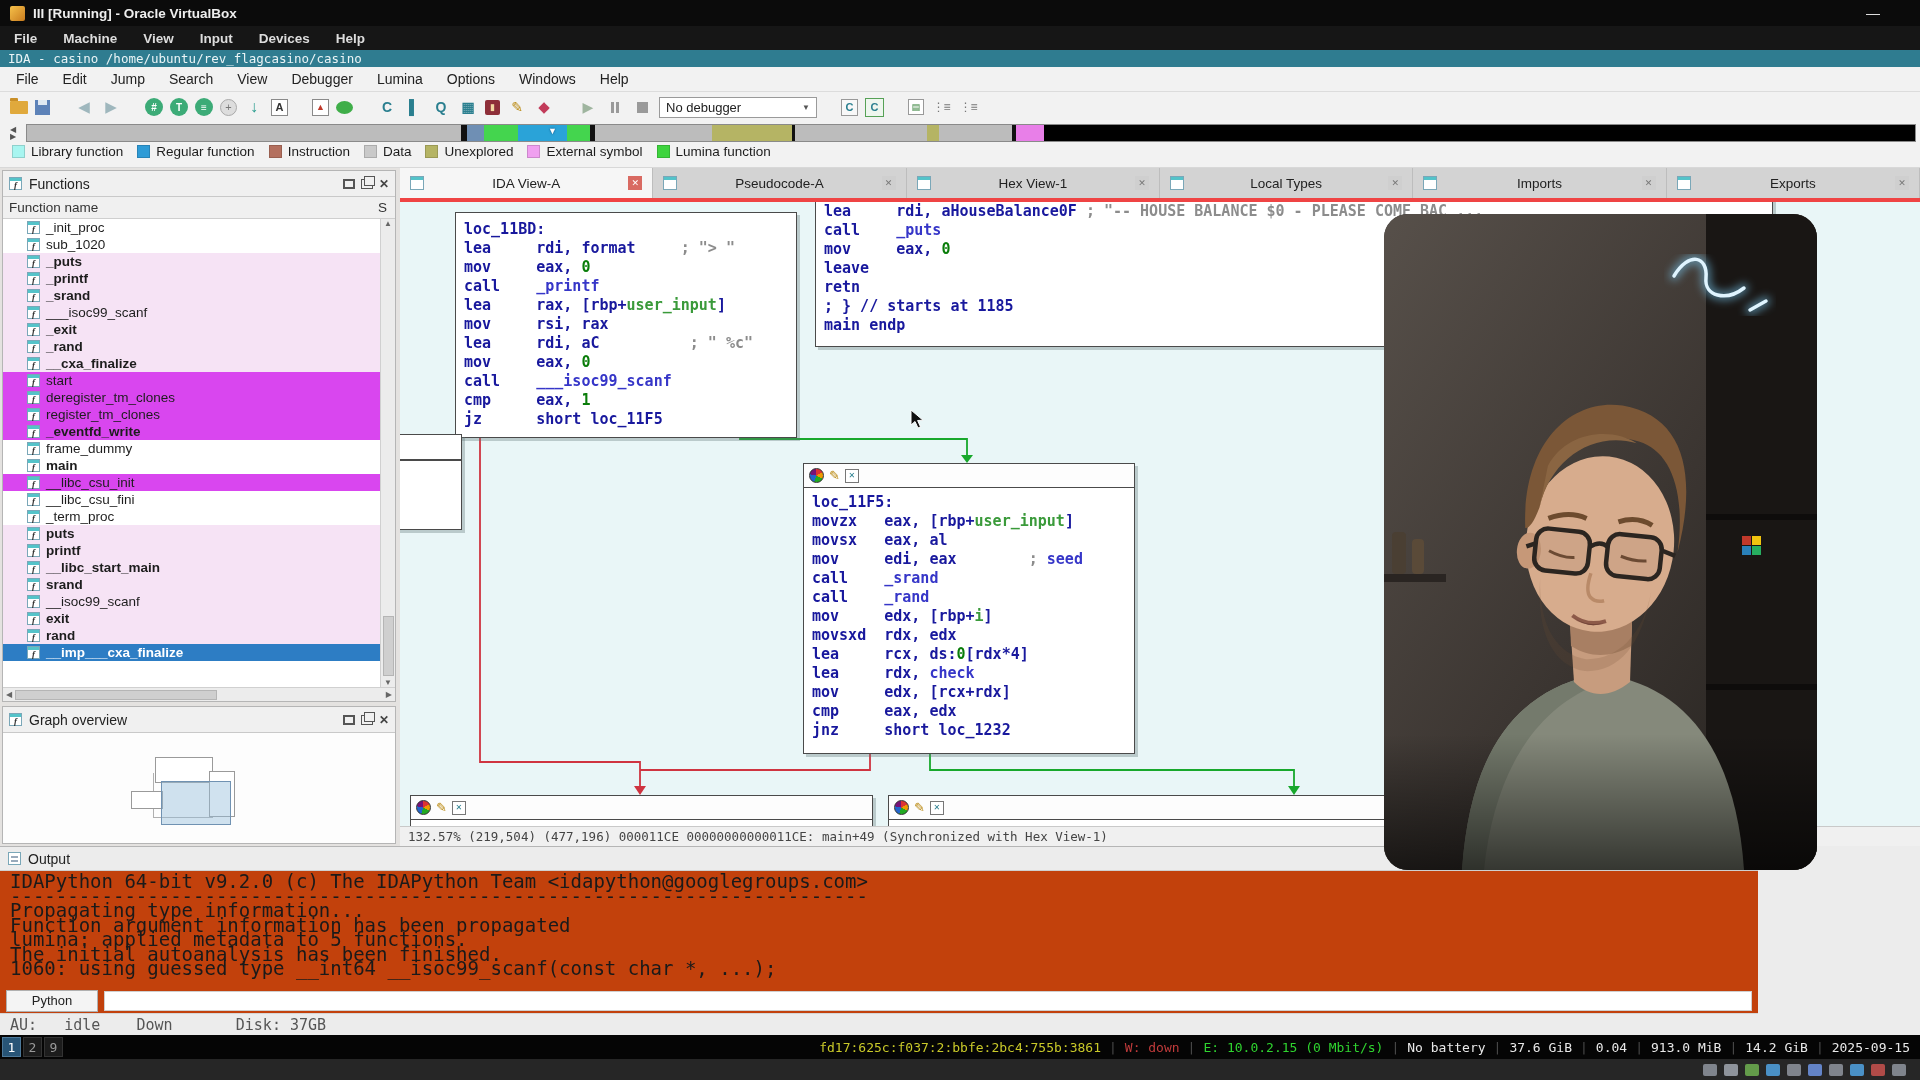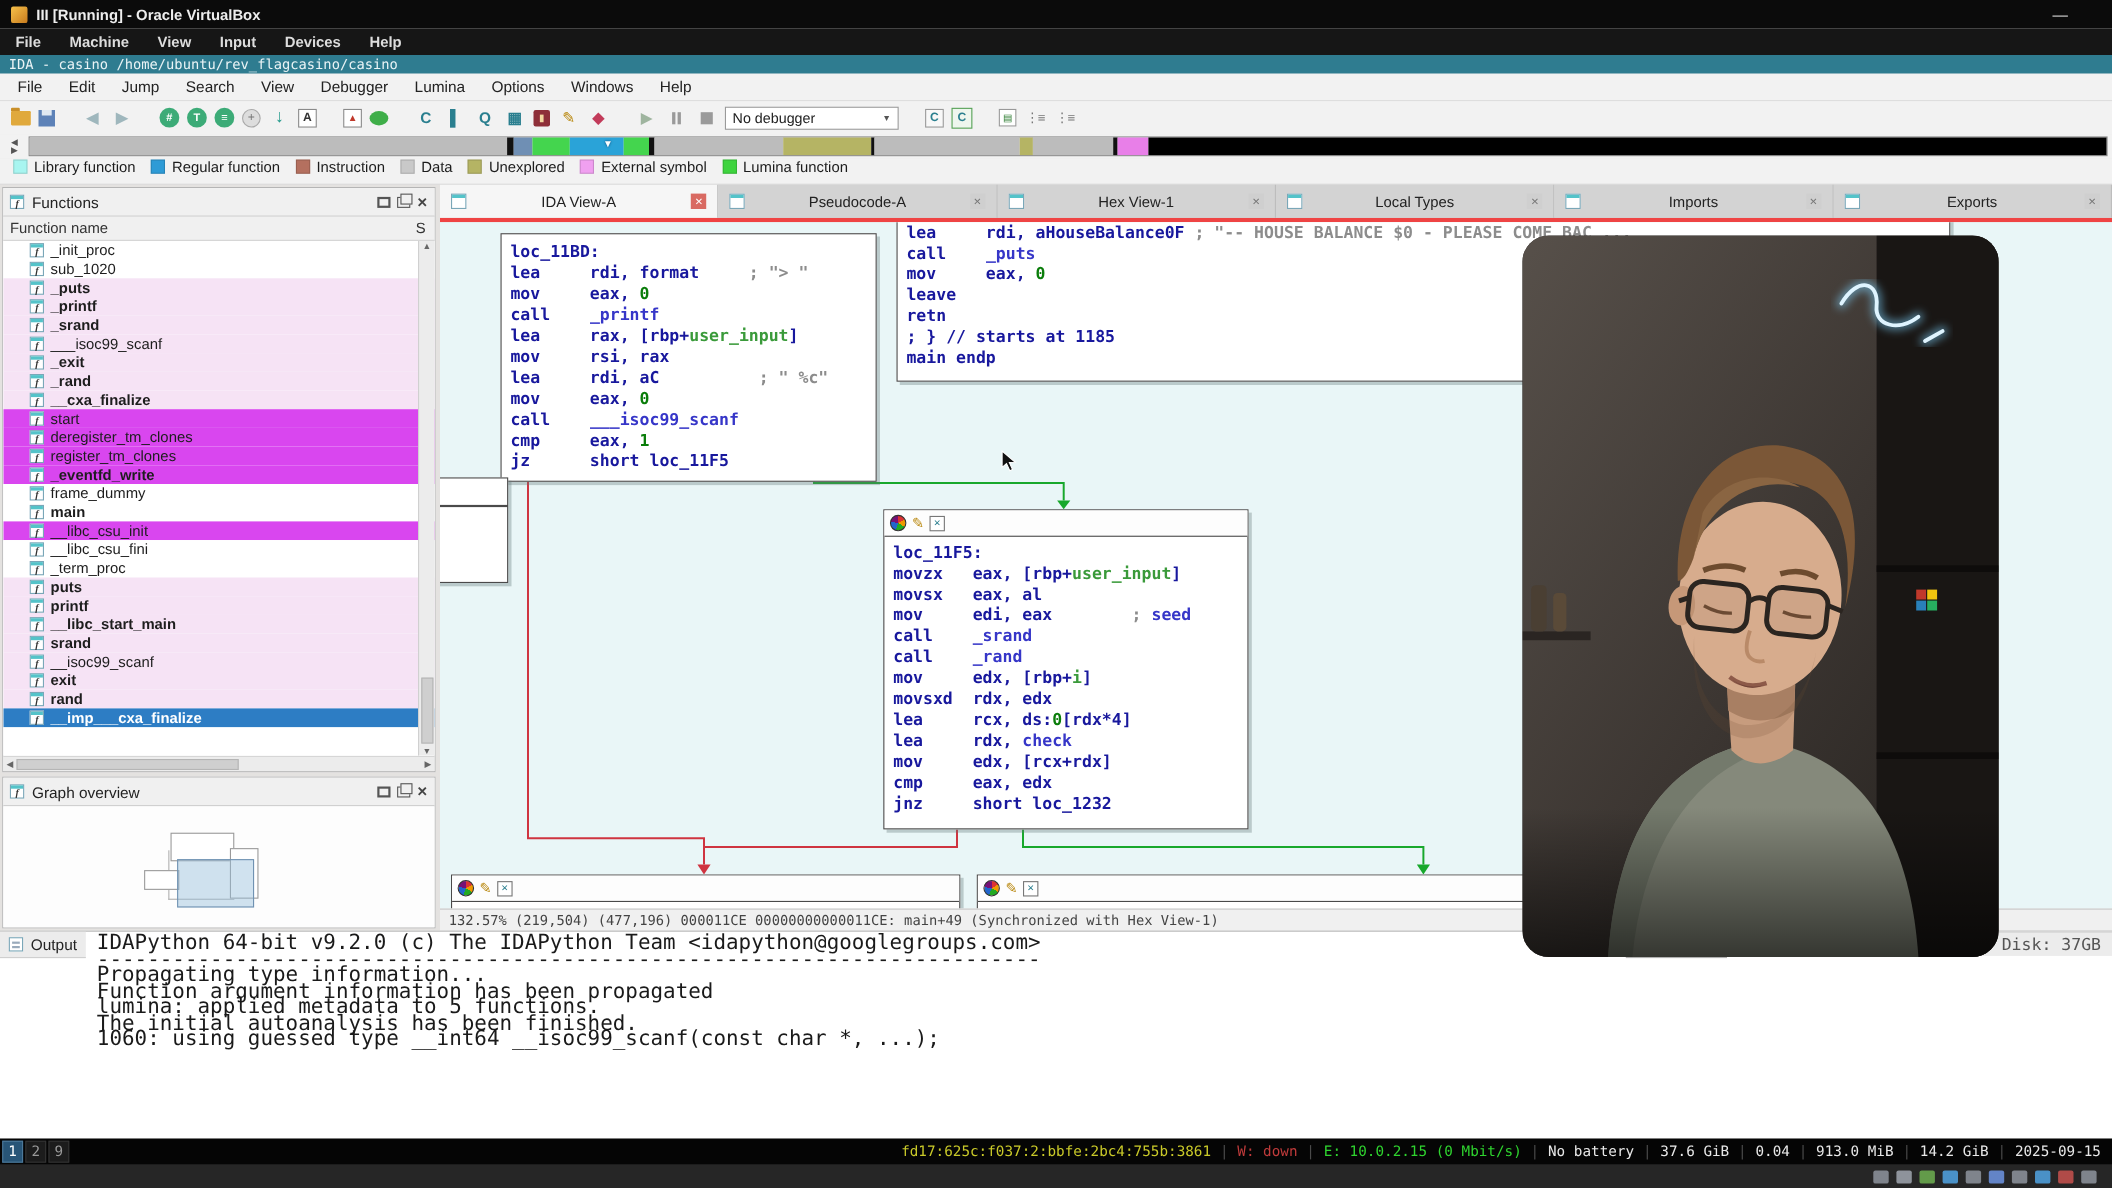--- a/index.html
+++ b/index.html
@@ -119,21 +119,21 @@
   .gblock .asm-line{font-family:"DejaVu Sans Mono",monospace;font-size:15px;line-height:19px;font-weight:600;white-space:pre}
   .seg-k{color:#18189d}.seg-n{color:#0a7d0a}.seg-c{color:#8c8c8c}.seg-v{color:#3a9a3a}.seg-b{color:#3636c8}
   .gblock-head{height:24px;margin:-7px -8px 5px;border-bottom:1.5px solid #4a4a4a;display:flex;align-items:center;gap:5px;padding:0 5px;background:#fdfdfd}
   .palette-icon{width:15px;height:15px;border-radius:50%;background:conic-gradient(#d33 0 60deg,#e90 60deg 120deg,#2a2 120deg 200deg,#26c 200deg 280deg,#717 280deg 360deg);border:1px solid #333}
   .edit-icon{font-size:13px;color:#b8860b}
   .graphx-icon{width:14px;height:14px;border:1px solid #777;background:#fff;color:#2a7f8f;font-size:8px;display:flex;align-items:center;justify-content:center}
 
   #cursor{position:absolute;left:509px;top:207px;z-index:5}
 
   
-  #output-panel{position:absolute;left:0;top:846px;width:1920px;height:189px;background:#ffffff;border-top:1px solid #b5b5b5;display:flex;flex-direction:row}
+  #output-panel{position:absolute;left:0;top:846px;width:1758px;height:189px;background:#c2410c;border-top:1px solid #b5b5b5;display:flex;flex-direction:column}
   #out-title{height:24px;background:#ececec;border-bottom:1px solid #cfcfcf;display:flex;align-items:center;gap:7px;padding:0 8px;flex:none}
   .out-icon{width:13px;height:13px;border:1px solid #7aa7b8;background:#fff;position:relative}
   .out-icon::before{content:"";position:absolute;left:2px;top:3px;right:2px;height:2px;background:#9ab;box-shadow:0 4px 0 #9ab}
   #out-log{flex:1;padding:3px 10px;overflow:hidden}
   .out-line{font-family:"DejaVu Sans Mono",monospace;font-size:19px;line-height:14.5px;font-weight:normal;color:#1a1a1a;white-space:pre}
   #py-row{height:25px;display:flex;align-items:center;gap:6px;padding:0 6px;flex:none}
   #py-btn{width:92px;height:22px;background:#f4f4f4;border:1px solid #b0b0b0;display:flex;align-items:center;justify-content:center;font-size:13px;color:#222}
   #py-input{flex:1;height:20px;background:#fff;border:1px solid #cfcfcf}
   #out-status{height:22px;background:#ececec;border-top:1px solid #d6d6d6;display:flex;align-items:center;padding:0 10px;font-family:"DejaVu Sans Mono",monospace;font-size:15px;color:#555;white-space:pre;flex:none}
 

